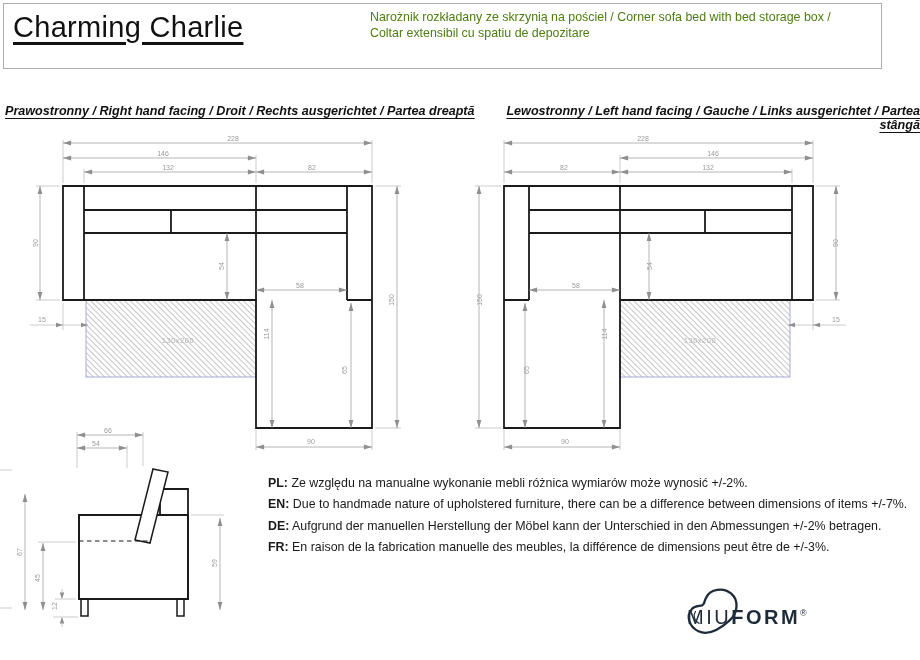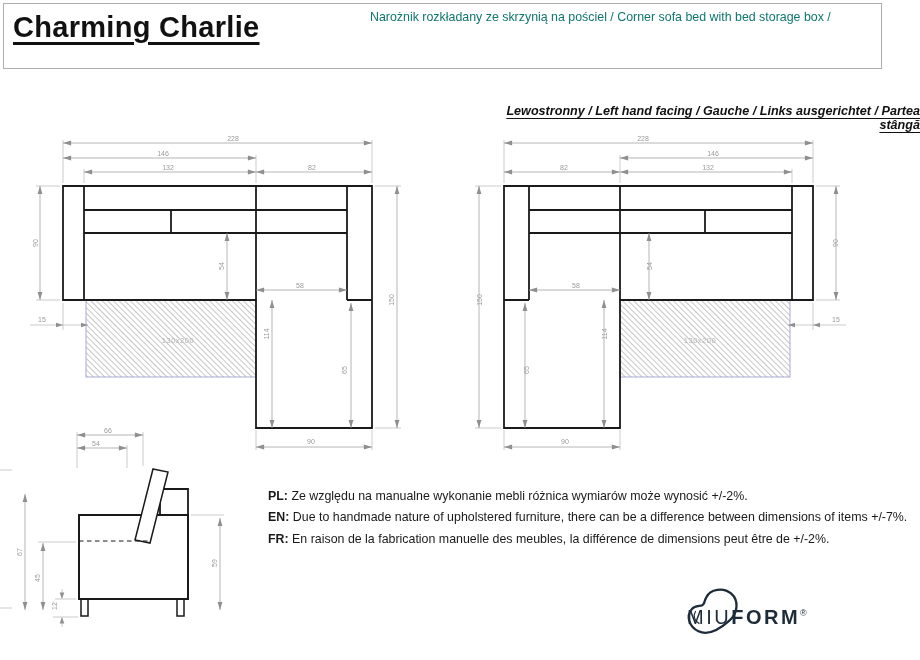--- a/index.html
+++ b/index.html
@@ -1,34 +1,34 @@
 <!DOCTYPE html>
 <html><head>
 <meta charset="utf-8">
 <style>
   html,body{margin:0;padding:0;background:#fff;}
   .page{position:relative;width:920px;height:660px;background:#fff;overflow:hidden;
         font-family:"Liberation Sans",sans-serif;color:#1a1a1a;}
   .header-box{position:absolute;left:3px;top:3px;width:877px;height:64px;
         border:1px solid #adadad;background:#fff;}
-  .title{position:absolute;left:13px;top:11px;font-size:29px;font-weight:700;
+  .title{position:absolute;left:13px;top:11px;font-size:29px;font-weight:400;
         letter-spacing:.3px;text-decoration:underline;text-decoration-thickness:2.5px;
         text-underline-offset:5px;color:#111;}
-  .desc{position:absolute;left:370px;top:9px;font-size:12.4px;line-height:16.4px;color:#0f766e;}
+  .desc{position:absolute;left:370px;top:9px;font-size:12.4px;line-height:16.4px;color:#4d7c0f;}
   .sec-label{position:absolute;top:104px;font-size:12.6px;font-style:italic;font-weight:600;
         text-decoration:underline;text-underline-offset:3px;color:#111;}
   .sec-left{left:5px;} .sec-right{left:490px;text-align:right;}
   svg{position:absolute;left:0;top:0;}
   svg text{font-family:"Liberation Sans",sans-serif;}
   .outline{stroke:#1a1a1a;fill:none;}
   .dl{stroke:#969696;stroke-width:.7;fill:none;}
   .xl{stroke:#a8a8a8;stroke-width:.6;fill:none;}
   .dim{fill:#9a9a9a;font-size:7px;}
   .mat{fill:#b3b3b3;font-size:7.5px;letter-spacing:.5px;}
-  .disc{position:absolute;left:268px;top:486px;font-size:12.4px;line-height:21.3px;color:#1a1a1a;}
+  .disc{position:absolute;left:268px;top:473px;font-size:12.4px;line-height:21.3px;color:#1a1a1a;}
   .disc .lang{font-weight:700;}
   .logo{position:absolute;left:683px;top:586px;width:215px;height:62px;display:flex;align-items:center;text-align:center;}
   .logo-text{color:#1e2b3a;font-size:20px;letter-spacing:2.5px;margin-left:4px;white-space:nowrap;}
   .logo-text .lt{font-weight:400;} .logo-text .bd{font-weight:800;}
   .reg{font-size:9px;vertical-align:super;letter-spacing:0;}
 </style>
 </head>
 <body>
 
 <div class="page">
@@ -194,28 +194,31 @@
         <text class="dim" x="57" y="606" text-anchor="middle" transform="rotate(-90 57 606)">12</text>
         <text class="dim" x="217" y="563" text-anchor="middle" transform="rotate(-90 217 563)">59</text>
       </g>
     </g>
   </svg>
 
   <div class="header-box"></div>
   <div class="title">Charming Charlie</div>
   <div class="desc">
     <div>Narożnik rozkładany ze skrzynią na pościel / Corner sofa bed with bed storage box /</div>
+    <div>Coltar extensibil cu spatiu de depozitare</div>
   </div>
 
+  <div class="sec-label sec-left">Prawostronny / Right hand facing / Droit / Rechts ausgerichtet / Partea dreaptă</div>
   <div class="sec-label sec-right">Lewostronny / Left hand facing / Gauche / Links ausgerichtet / Partea stângă</div>
 
   <div class="disc">
     <div><span class="lang">PL:</span> <span>Ze względu na manualne wykonanie mebli różnica wymiarów może wynosić +/-2%.</span></div>
     <div><span class="lang">EN:</span> <span>Due to handmade nature of upholstered furniture, there can be a difference between dimensions of items +/-7%.</span></div>
-    <div><span class="lang">FR:</span> <span>En raison de la fabrication manuelle des meubles, la différence de dimensions peut être de +/-2%.</span></div>
+    <div><span class="lang">DE:</span> <span>Aufgrund der manuellen Herstellung der Möbel kann der Unterschied in den Abmessungen +/-2% betragen.</span></div>
+    <div><span class="lang">FR:</span> <span>En raison de la fabrication manuelle des meubles, la différence de dimensions peut être de +/-3%.</span></div>
   </div>
 
   <div class="logo">
     <svg width="58" height="54" viewBox="0 0 60 56">
       <path d="M24,12 C28,3 42,1 50,8 C58,15 57,28 48,36 C39,44 26,52 16,47 C6,42 3,31 9,24 C13,19 19,22 21,19 C23,16 22,15 24,12 Z" fill="none" stroke="#1e2b3a" stroke-width="2.4" stroke-linejoin="round"></path>
       <path d="M13,26 C10,31 12,37 17,39" fill="none" stroke="#1e2b3a" stroke-width="1.2"></path>
     </svg>
     <span class="logo-text"><span class="lt">MIU</span><span class="bd">FORM</span><span class="reg">®</span></span>
   </div>
 

